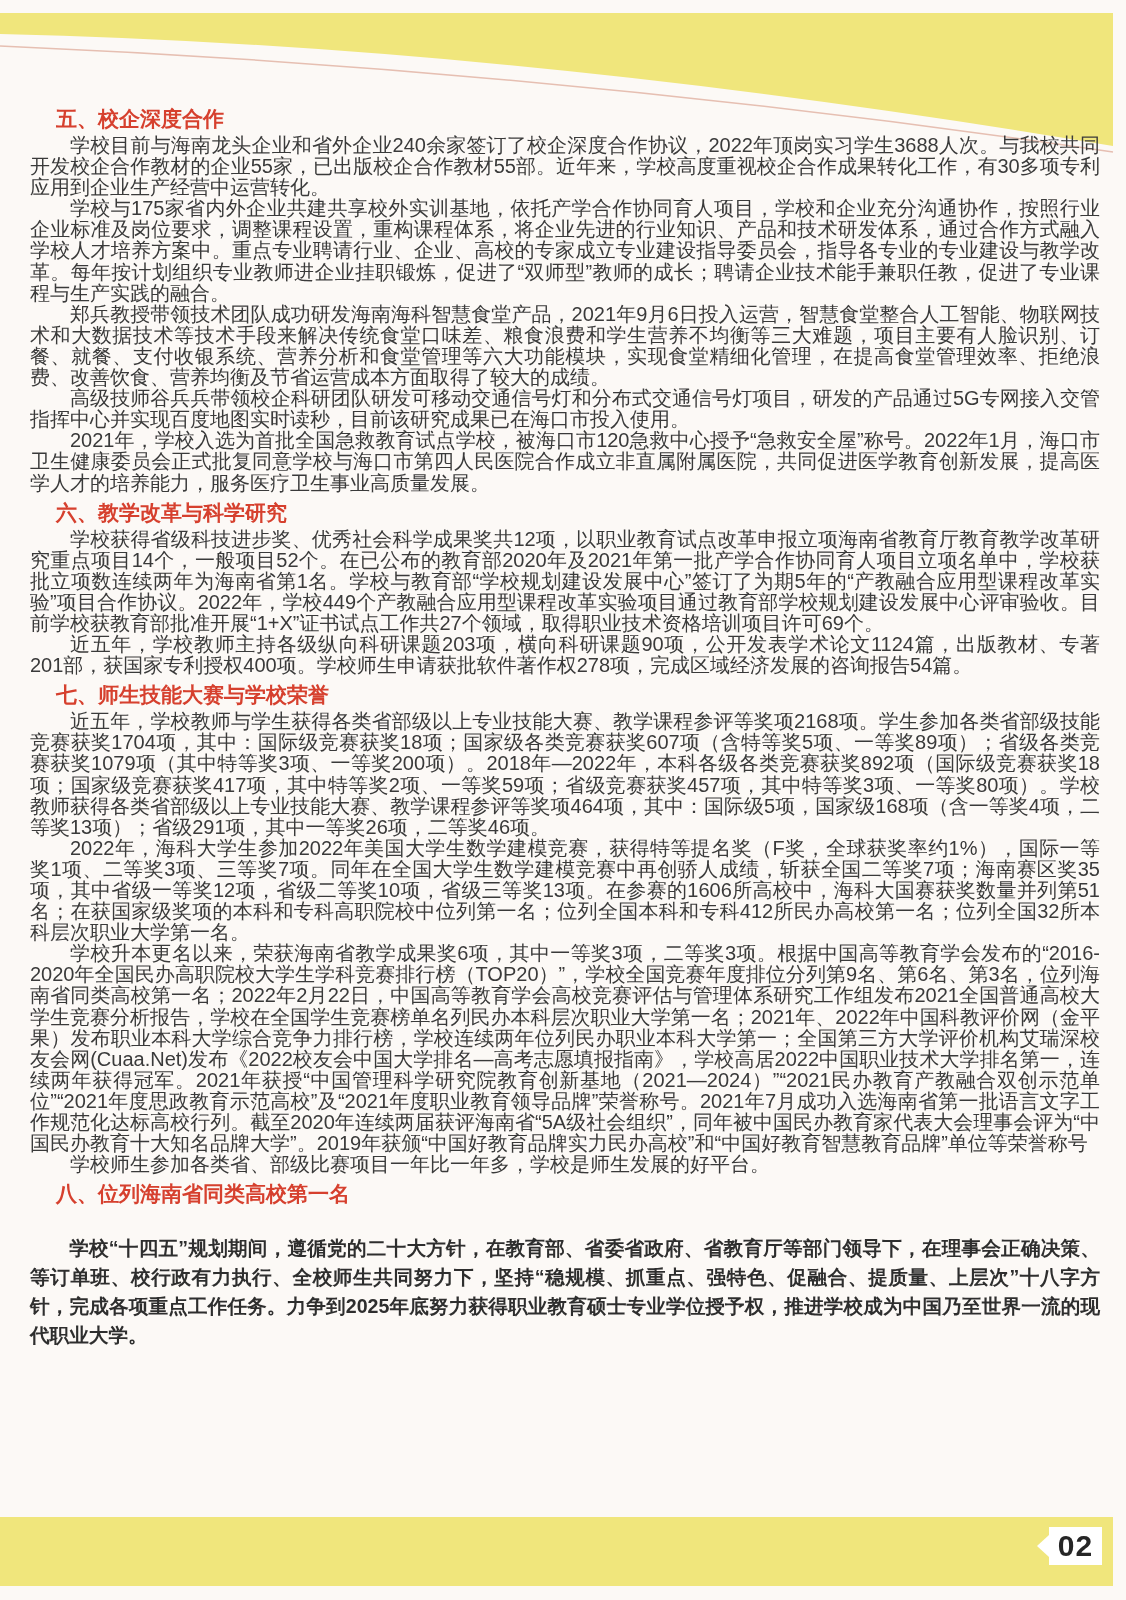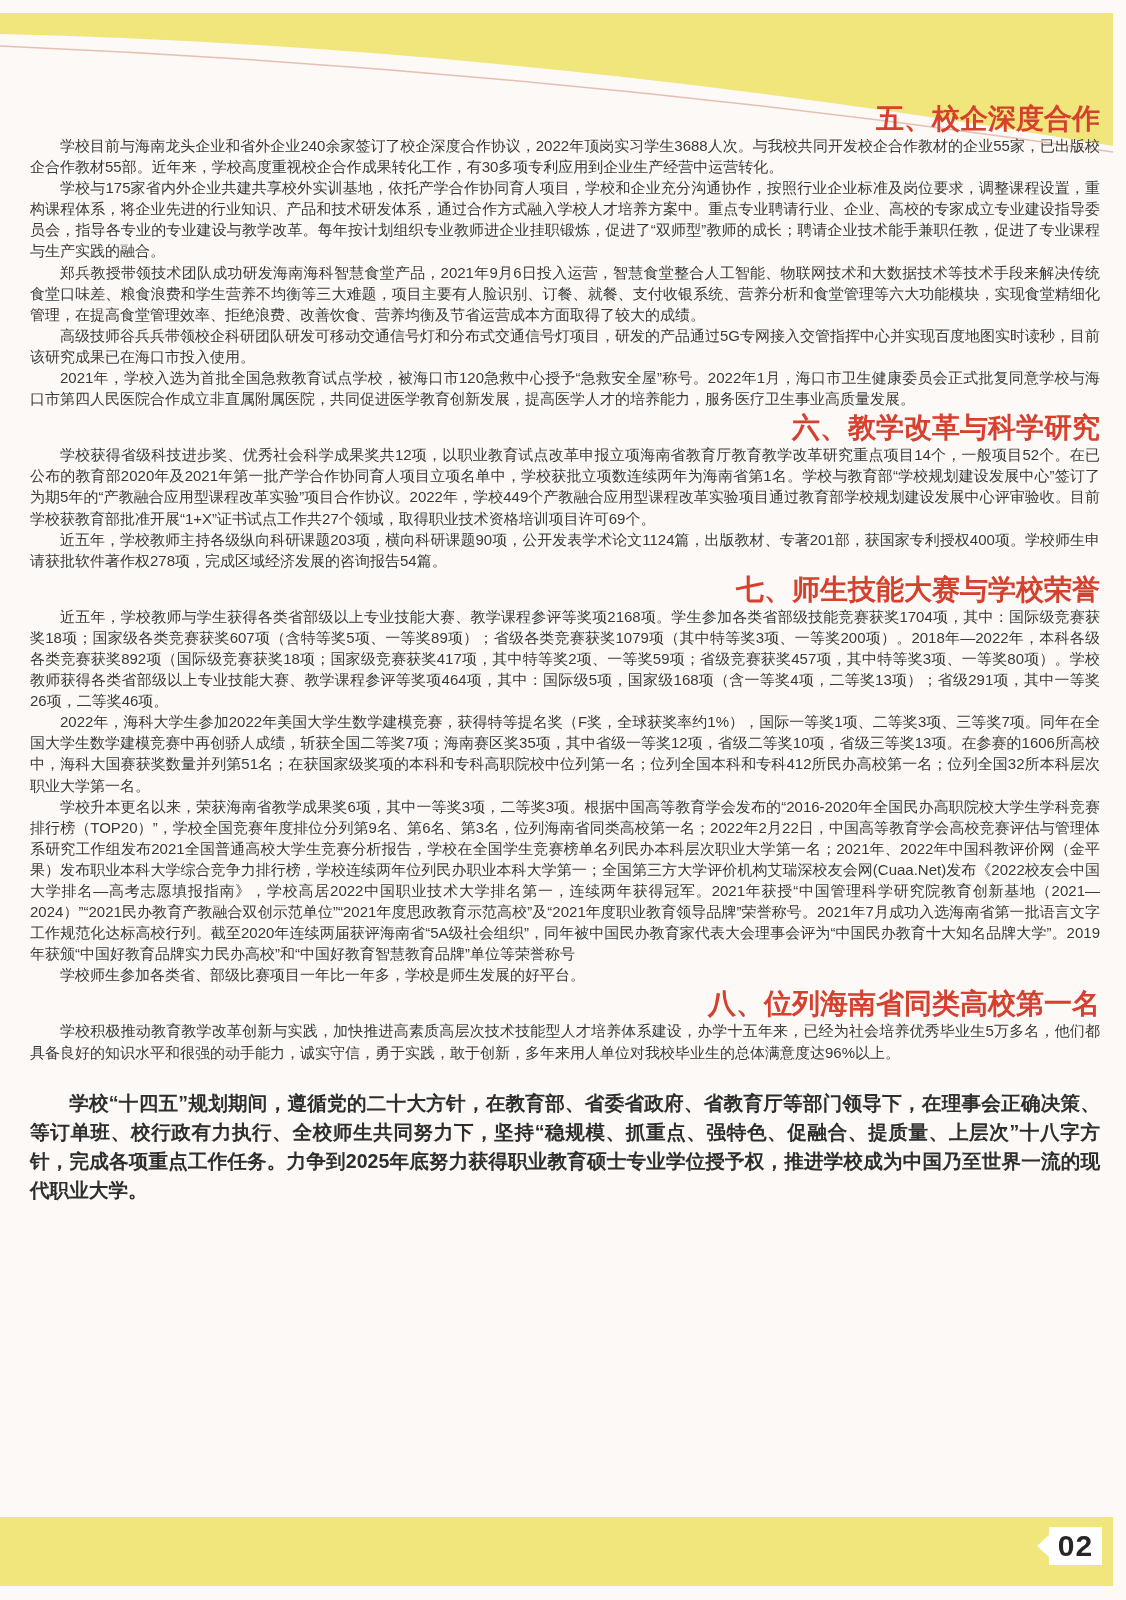--- a/index.html
+++ b/index.html
@@ -21,30 +21,29 @@
     pointer-events: none;
   }
   
   .content {
     position: absolute;
     top: 104px; left: 30px;
     width: 1070px;
   }
   h2.section-heading {
     color: #d6402e;
-    font-size: 28px;
+    font-size: 21px;
     font-weight: bold;
     line-height: 29px;
     padding-left: 26px;
     margin: 4px 0 2px 0;
-    text-align: right;
   }
   h2.section-heading.first { margin-top: 0; }
   p.body-para {
-    font-size: 15px;
+    font-size: 20px;
     line-height: 21.1px;
     color: #3a3a3a;
     text-align: justify;
     text-indent: 2em;
     margin: 0;
   }
   p.closing-para {
     margin-top: 26px;
     font-size: 19.6px;
     line-height: 29px;
@@ -109,21 +108,20 @@
     <p class="body-para">学校获得省级科技进步奖、优秀社会科学成果奖共12项，以职业教育试点改革申报立项海南省教育厅教育教学改革研究重点项目14个，一般项目52个。在已公布的教育部2020年及2021年第一批产学合作协同育人项目立项名单中，学校获批立项数连续两年为海南省第1名。学校与教育部“学校规划建设发展中心”签订了为期5年的“产教融合应用型课程改革实验”项目合作协议。2022年，学校449个产教融合应用型课程改革实验项目通过教育部学校规划建设发展中心评审验收。目前学校获教育部批准开展“1+X”证书试点工作共27个领域，取得职业技术资格培训项目许可69个。</p>
     <p class="body-para">近五年，学校教师主持各级纵向科研课题203项，横向科研课题90项，公开发表学术论文1124篇，出版教材、专著201部，获国家专利授权400项。学校师生申请获批软件著作权278项，完成区域经济发展的咨询报告54篇。</p>
 
     <h2 class="section-heading">七、师生技能大赛与学校荣誉</h2>
     <p class="body-para">近五年，学校教师与学生获得各类省部级以上专业技能大赛、教学课程参评等奖项2168项。学生参加各类省部级技能竞赛获奖1704项，其中：国际级竞赛获奖18项；国家级各类竞赛获奖607项（含特等奖5项、一等奖89项）；省级各类竞赛获奖1079项（其中特等奖3项、一等奖200项）。2018年—2022年，本科各级各类竞赛获奖892项（国际级竞赛获奖18项；国家级竞赛获奖417项，其中特等奖2项、一等奖59项；省级竞赛获奖457项，其中特等奖3项、一等奖80项）。学校教师获得各类省部级以上专业技能大赛、教学课程参评等奖项464项，其中：国际级5项，国家级168项（含一等奖4项，二等奖13项）；省级291项，其中一等奖26项，二等奖46项。</p>
     <p class="body-para">2022年，海科大学生参加2022年美国大学生数学建模竞赛，获得特等提名奖（F奖，全球获奖率约1%），国际一等奖1项、二等奖3项、三等奖7项。同年在全国大学生数学建模竞赛中再创骄人成绩，斩获全国二等奖7项；海南赛区奖35项，其中省级一等奖12项，省级二等奖10项，省级三等奖13项。在参赛的1606所高校中，海科大国赛获奖数量并列第51名；在获国家级奖项的本科和专科高职院校中位列第一名；位列全国本科和专科412所民办高校第一名；位列全国32所本科层次职业大学第一名。</p>
     <p class="body-para">学校升本更名以来，荣获海南省教学成果奖6项，其中一等奖3项，二等奖3项。根据中国高等教育学会发布的“2016-2020年全国民办高职院校大学生学科竞赛排行榜（TOP20）”，学校全国竞赛年度排位分列第9名、第6名、第3名，位列海南省同类高校第一名；2022年2月22日，中国高等教育学会高校竞赛评估与管理体系研究工作组发布2021全国普通高校大学生竞赛分析报告，学校在全国学生竞赛榜单名列民办本科层次职业大学第一名；2021年、2022年中国科教评价网（金平果）发布职业本科大学综合竞争力排行榜，学校连续两年位列民办职业本科大学第一；全国第三方大学评价机构艾瑞深校友会网(Cuaa.Net)发布《2022校友会中国大学排名—高考志愿填报指南》，学校高居2022中国职业技术大学排名第一，连续两年获得冠军。2021年获授“中国管理科学研究院教育创新基地（2021—2024）”“2021民办教育产教融合双创示范单位”“2021年度思政教育示范高校”及“2021年度职业教育领导品牌”荣誉称号。2021年7月成功入选海南省第一批语言文字工作规范化达标高校行列。截至2020年连续两届获评海南省“5A级社会组织”，同年被中国民办教育家代表大会理事会评为“中国民办教育十大知名品牌大学”。2019年获颁“中国好教育品牌实力民办高校”和“中国好教育智慧教育品牌”单位等荣誉称号</p>
     <p class="body-para">学校师生参加各类省、部级比赛项目一年比一年多，学校是师生发展的好平台。</p>
 
     <h2 class="section-heading">八、位列海南省同类高校第一名</h2>
-    <p class="body-para">学校积极推动教育教学改革创新与实践，加快推进高素质高层次技术技能型人才培养体系建设，办学十五年来，已经为社会培养优秀毕业生5万多名，他们都具备良好的知识水平和很强的动手能力，诚实守信，勇于实践，敢于创新，多年来用人单位对我校毕业生的总体满意度达96%以上。</p>
 
     <p class="closing-para">学校“十四五”规划期间，遵循党的二十大方针，在教育部、省委省政府、省教育厅等部门领导下，在理事会正确决策、等订单班、校行政有力执行、全校师生共同努力下，坚持“稳规模、抓重点、强特色、促融合、提质量、上层次”十八字方针，完成各项重点工作任务。力争到2025年底努力获得职业教育硕士专业学位授予权，推进学校成为中国乃至世界一流的现代职业大学。</p>
   </div>
 
   <div class="footer-band"></div>
 
   <div class="page-number-badge">
     <span class="page-number-text">02</span>
   </div>
 

